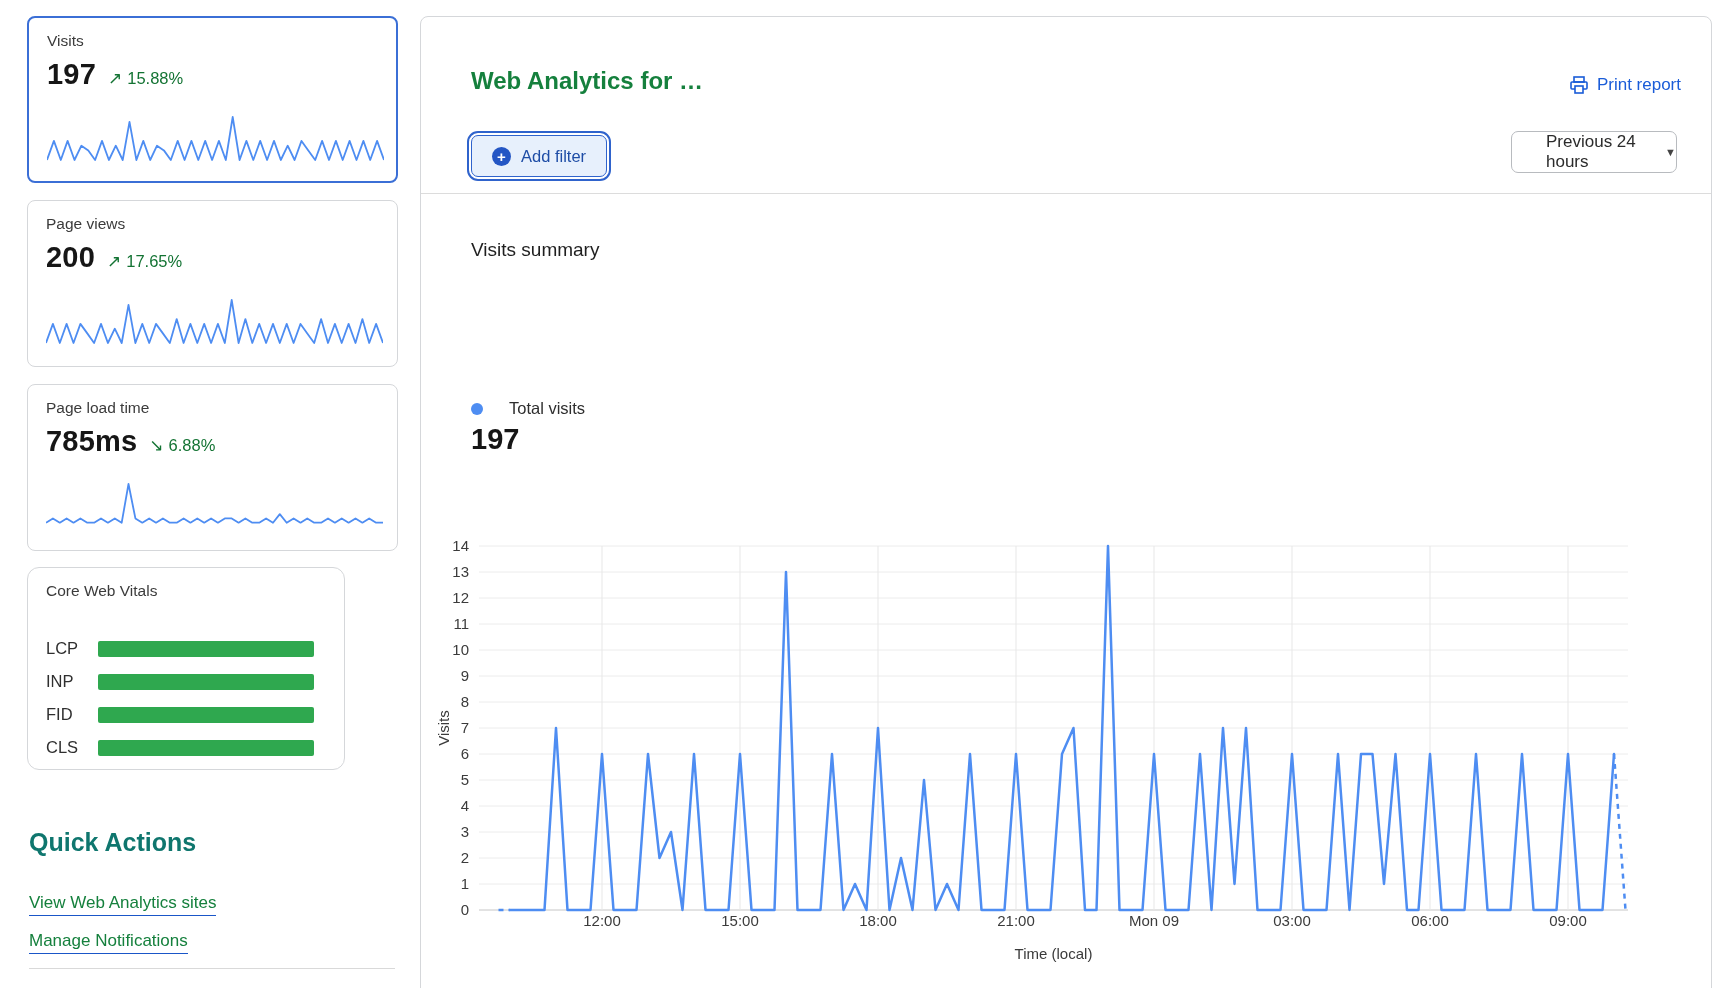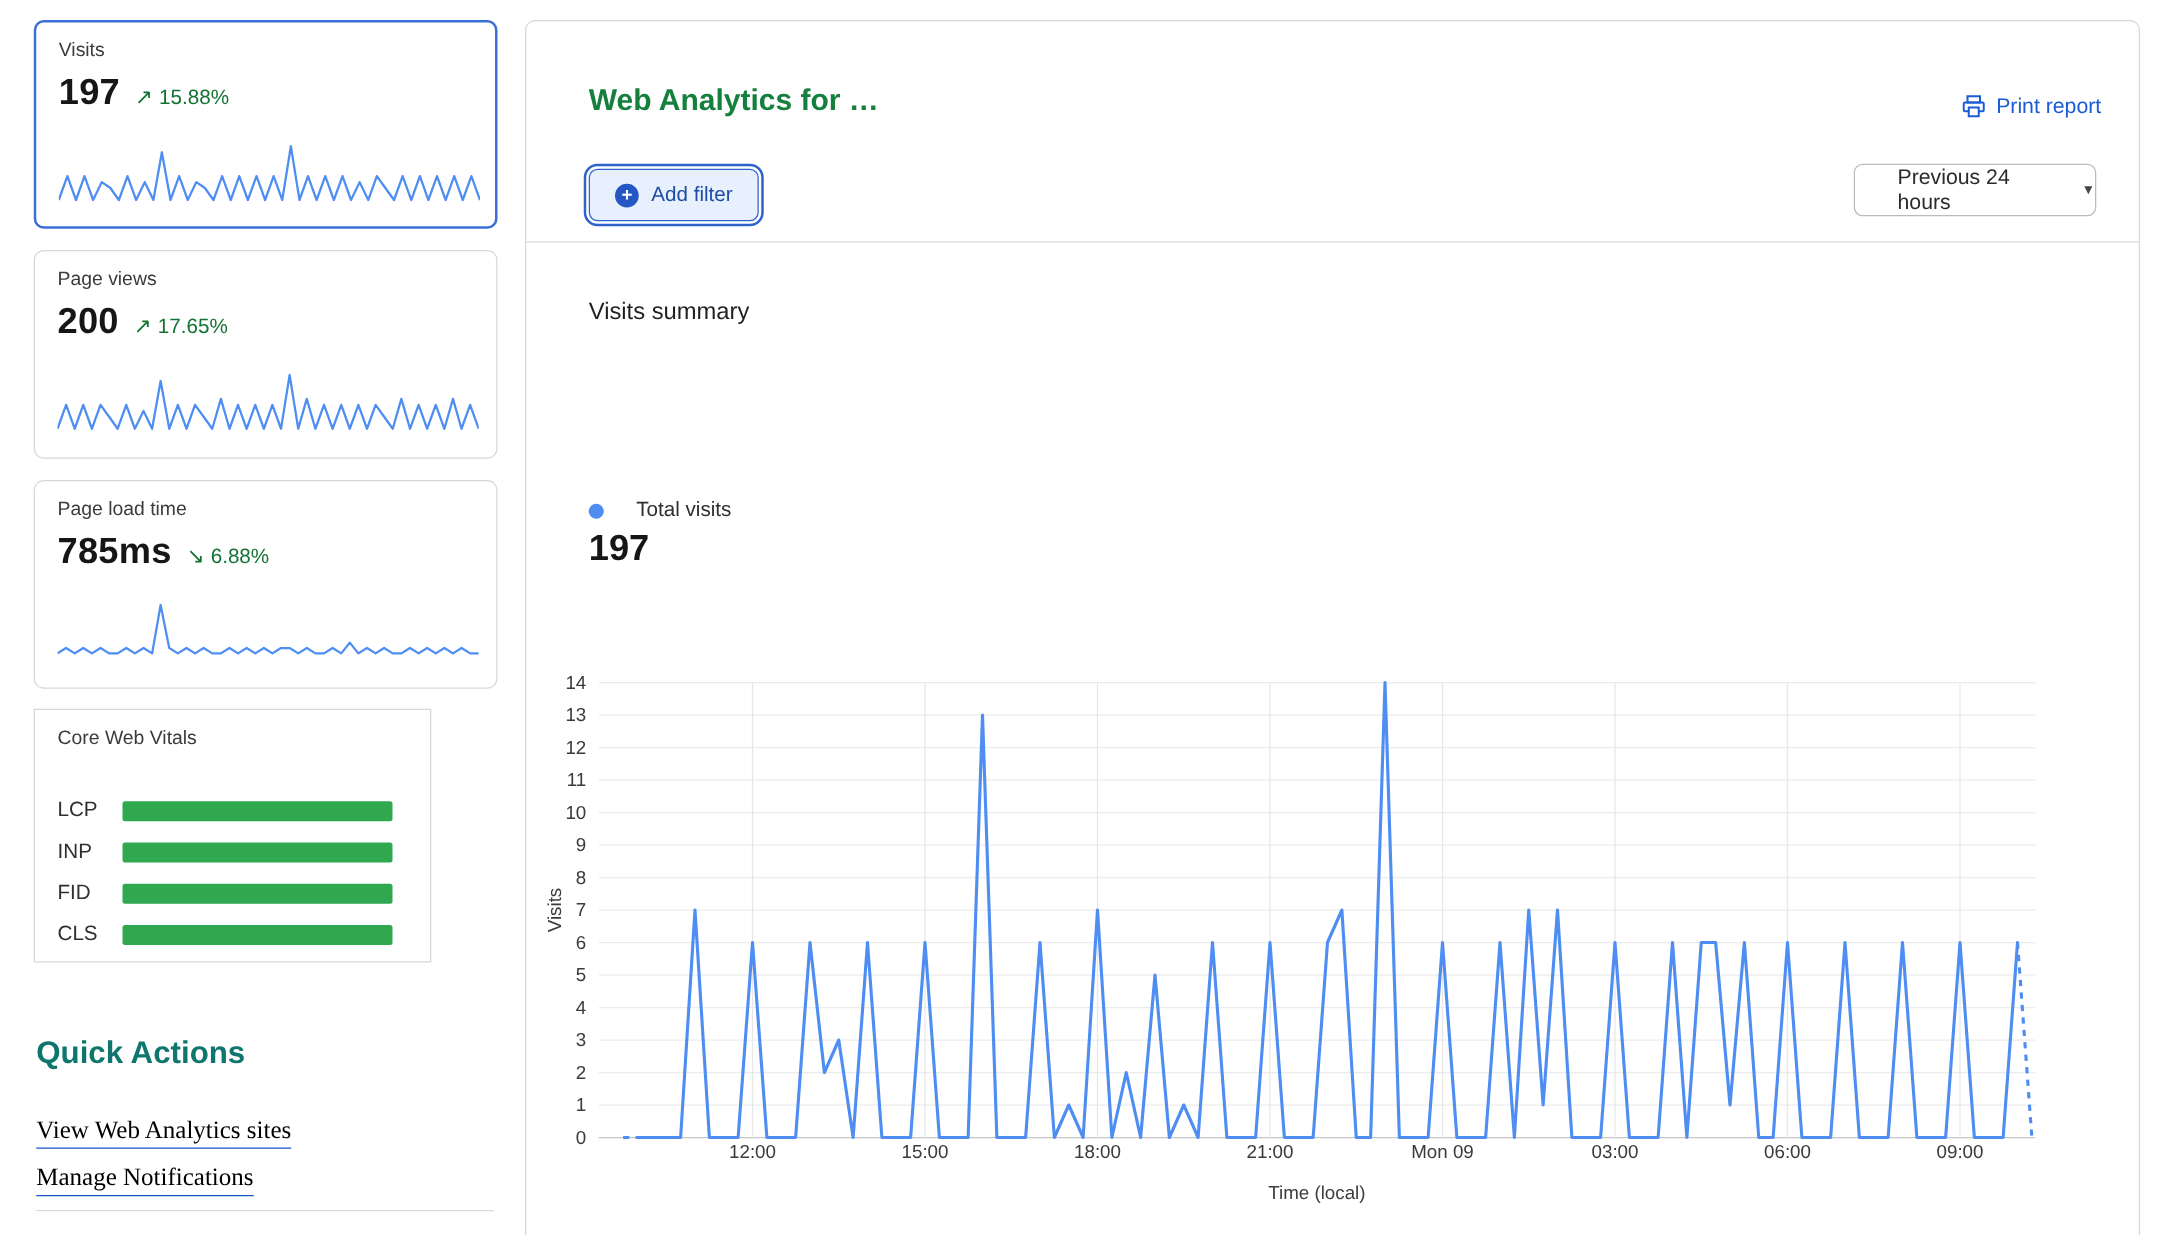--- a/index.html
+++ b/index.html
@@ -16,53 +16,53 @@
   .stat-card.selected { border:2px solid #3b6fd6; }
   .stat-card .card-title { position:absolute; left:18px; top:14px; font-size:15.5px; color:#3b3b3b; }
   .stat-card .value-row { position:absolute; left:18px; top:40px; display:flex; align-items:baseline; gap:12px; }
   .stat-card .big-value { font-size:29px; font-weight:700; color:#161616; letter-spacing:.2px; }
   .trend { font-size:16.5px; color:#137333; display:inline-flex; align-items:baseline; gap:5px; }
   .trend .arrow { font-size:17px; }
   .sparkline { position:absolute; left:18px; top:96px; width:337px; height:48px; }
   
   .cwv-card {
     position:absolute; left:27px; top:567px; width:318px; height:203px;
-    border:1px solid #d5d7da; border-radius:0; background:#fff;
+    border:1px solid #d5d7da; border-radius:12px; background:#fff;
   }
   .cwv-card .card-title { position:absolute; left:18px; top:14px; font-size:15.5px; color:#3b3b3b; }
   .cwv-rows { position:absolute; left:18px; top:64px; right:30px; }
   .cwv-row { display:flex; align-items:center; height:33px; }
   .cwv-label { width:52px; font-size:16.5px; color:#2f2f2f; }
   .cwv-bar-track { flex:1; height:16px; }
   .cwv-bar { height:16px; border-radius:2px; background:#2fa84f; }
   
   .qa-title { position:absolute; left:29px; top:828px; font-size:25px; font-weight:700; color:#0f766e; }
-  .qa-link { position:absolute; left:29px; font-size:20px; color:#000000; text-decoration:none;
-             border-bottom:1.5px solid #1a56c8; padding-bottom:2px; cursor:pointer;font-family:Liberation Serif, serif; }
+  .qa-link { position:absolute; left:29px; font-size:17px; color:#15803d; text-decoration:none;
+             border-bottom:1.5px solid #1a56c8; padding-bottom:2px; cursor:pointer; }
   .qa-divider { position:absolute; left:29px; top:968px; width:366px; height:1px; background:#d9d9d9; }
   
   .main-panel {
     position:absolute; left:420px; top:16px; width:1292px; height:1000px;
     border:1px solid #d5d7da; border-radius:8px; background:#fff;
   }
   .main-title { position:absolute; left:50px; top:50px; font-size:24px; font-weight:700; color:#15803d; }
   .print-report { position:absolute; right:30px; top:58px; display:flex; align-items:center; gap:8px;
                   color:#1a5cd8; font-size:17px; cursor:pointer; text-decoration:none; }
   .add-filter {
     position:absolute; left:50px; top:118px; height:42px; padding:0 20px;
     display:inline-flex; align-items:center; gap:10px;
     background:#e7f0fc; border:1.5px solid #2f63cc; border-radius:7px;
     outline:2.5px solid #2f63cc; outline-offset:2px;
     color:#1e4da6; font-size:16.5px; cursor:pointer; font-family:inherit;
   }
   .plus-circle { width:19px; height:19px; border-radius:50%; background:#2456c4; color:#fff;
                  display:inline-flex; align-items:center; justify-content:center;
                  font-size:15px; font-weight:700; line-height:1; }
   .range-select {
-    position:absolute; right:34px; top:114px; height:42px; width:194px;
+    position:absolute; right:34px; top:114px; height:42px; width:166px;
     display:inline-flex; align-items:center; justify-content:center; gap:12px;
     background:#fff; border:1px solid #b8bbbf; border-radius:7px;
     font-size:17px; color:#2b2b2b; cursor:pointer; font-family:inherit;padding-left:34px;
   }
   .range-select .caret { font-size:11px; color:#444; }
   .panel-divider { position:absolute; left:0; top:176px; width:100%; height:1px; background:#dcdcdc; }
   .section-title { position:absolute; left:50px; top:222px; font-size:19px; font-weight:400; color:#1f1f1f; }
   .section-desc { position:absolute; left:50px; top:260px; font-size:16.5px; color:#3f3f3f; width:1150px; }
   .tabs { position:absolute; left:50px; top:310px; display:flex; gap:34px; }
   .tab { font-size:16.5px; color:#3c3c3c; cursor:pointer; position:relative; padding-bottom:12px; }

